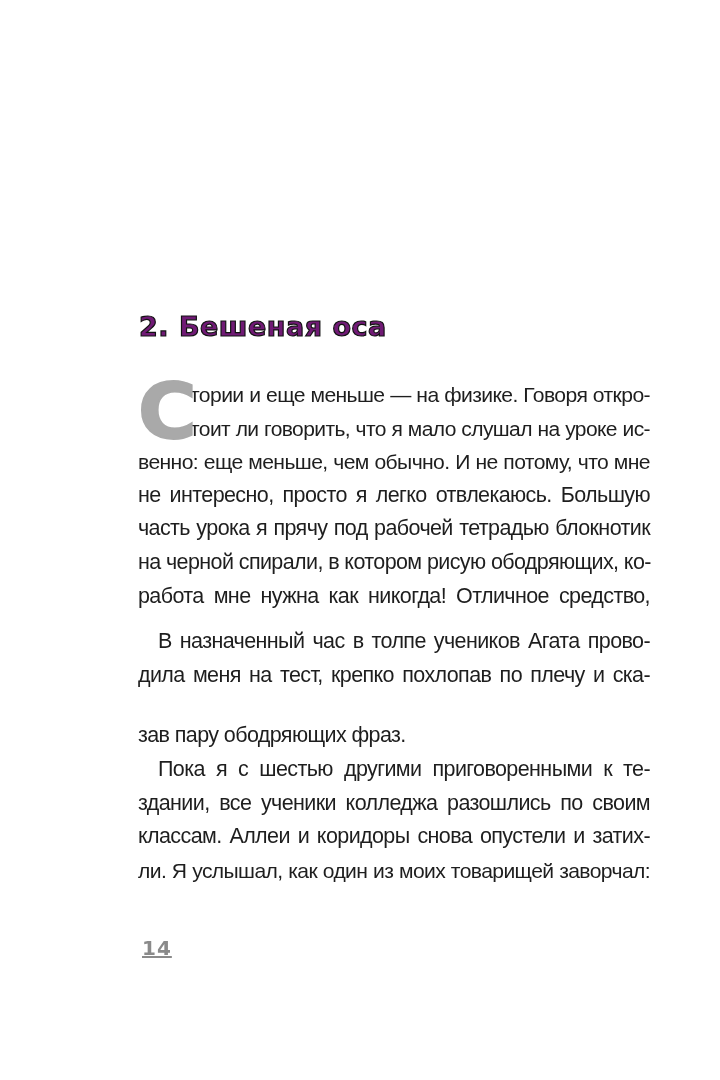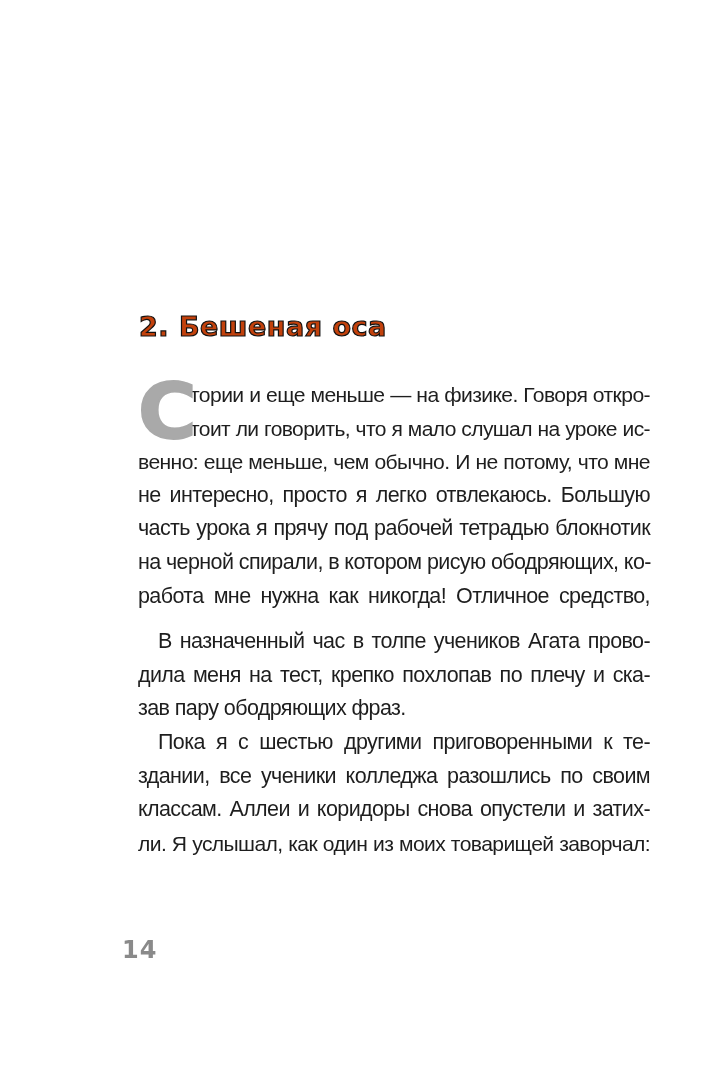--- a/index.html
+++ b/index.html
@@ -3,21 +3,21 @@
 <meta charset="utf-8">
 <style>
   html, body { margin: 0; padding: 0; }
   body {
     width: 720px; height: 1080px; background: #ffffff; position: relative; overflow: hidden;
     font-family: "Liberation Sans", sans-serif; color: #1e1e1e;
   }
   .title {
     position: absolute; left: 139px; top: 311px;
     font-family: "DejaVu Sans", sans-serif; font-weight: bold;
-    font-size: 27px; letter-spacing: 0.5px; color: #c2410c;
+    font-size: 27px; letter-spacing: 0.5px; color: #701a75;
     -webkit-text-stroke: 1.2px #111;
   }
   .body-text {
     position: absolute; left: 138px; top: 378px; width: 512px;
   }
   .line {
     display: block; height: 33.6px; line-height: 33.6px;
     font-size: 21.5px; white-space: nowrap;
     text-align: justify; text-align-last: justify;
     transform-origin: left center;
@@ -26,23 +26,23 @@
   .line.last { text-align-last: left; }
   .line.indent { padding-left: 20px; }
   .line.dc { padding-left: 52px; }
   .dropcap {
     position: absolute; left: 0px; top: 4px; width: 44px; height: 60px;
     font-family: "DejaVu Sans", sans-serif; font-weight: bold; font-size: 80px;
     line-height: 60px; color: #a9a9a9; -webkit-text-stroke: 2px #a9a9a9;
     transform: scaleY(0.95);
   }
   .page-number {
-    position: absolute; left: 122px; top: 936px;
-    font-family: "DejaVu Sans", sans-serif; font-weight: bold; font-size: 24px;
-    color: #8a8a8a; letter-spacing: 1px;
+    position: absolute; left: 142px; top: 936px;
+    font-family: "DejaVu Sans", sans-serif; font-weight: bold; font-size: 20px;
+    color: #8a8a8a; letter-spacing: 1px; text-decoration: underline;
   }
 </style>
 </head>
 <body>
 
 <div class="title">2. Бешеная оса</div>
 
 <div class="body-text">
   <div class="dropcap">С</div>
 
@@ -52,21 +52,21 @@
     <span class="line" style="white-space: nowrap; font-size: 21.1466px;">венно: еще меньше, чем обычно. И не потому, что мне</span>
     <span class="line" style="white-space: nowrap;">не интересно, просто я легко отвлекаюсь. Большую</span>
     <span class="line" style="white-space: nowrap;">часть урока я прячу под рабочей тетрадью блокнотик</span>
     <span class="line" style="white-space: nowrap;">на черной спирали, в котором рисую ободряющих, ко-</span>
     <span class="line" style="white-space: nowrap;">работа мне нужна как никогда! Отличное средство,</span>
   </div>
 
   <div>
     <span class="line indent" style="white-space: nowrap; margin-top: 12px;">В назначенный час в толпе учеников Агата прово-</span>
     <span class="line" style="white-space: nowrap;">дила меня на тест, крепко похлопав по плечу и ска-</span>
-    <span class="line last" style="white-space: nowrap;">зав пару ободряющих фраз.</span>
+    <span class="line last" style="white-space: nowrap; margin-top: 27px;">зав пару ободряющих фраз.</span>
   </div>
 
   <div>
     <span class="line indent" style="white-space: nowrap;">Пока я с шестью другими приговоренными к те-</span>
     <span class="line" style="white-space: nowrap;">здании, все ученики колледжа разошлись по своим</span>
     <span class="line" style="white-space: nowrap;">классам. Аллеи и коридоры снова опустели и затих-</span>
     <span class="line" style="white-space: nowrap; font-size: 21.1059px;">ли. Я услышал, как один из моих товарищей заворчал:</span>
   </div>
 </div>
 

